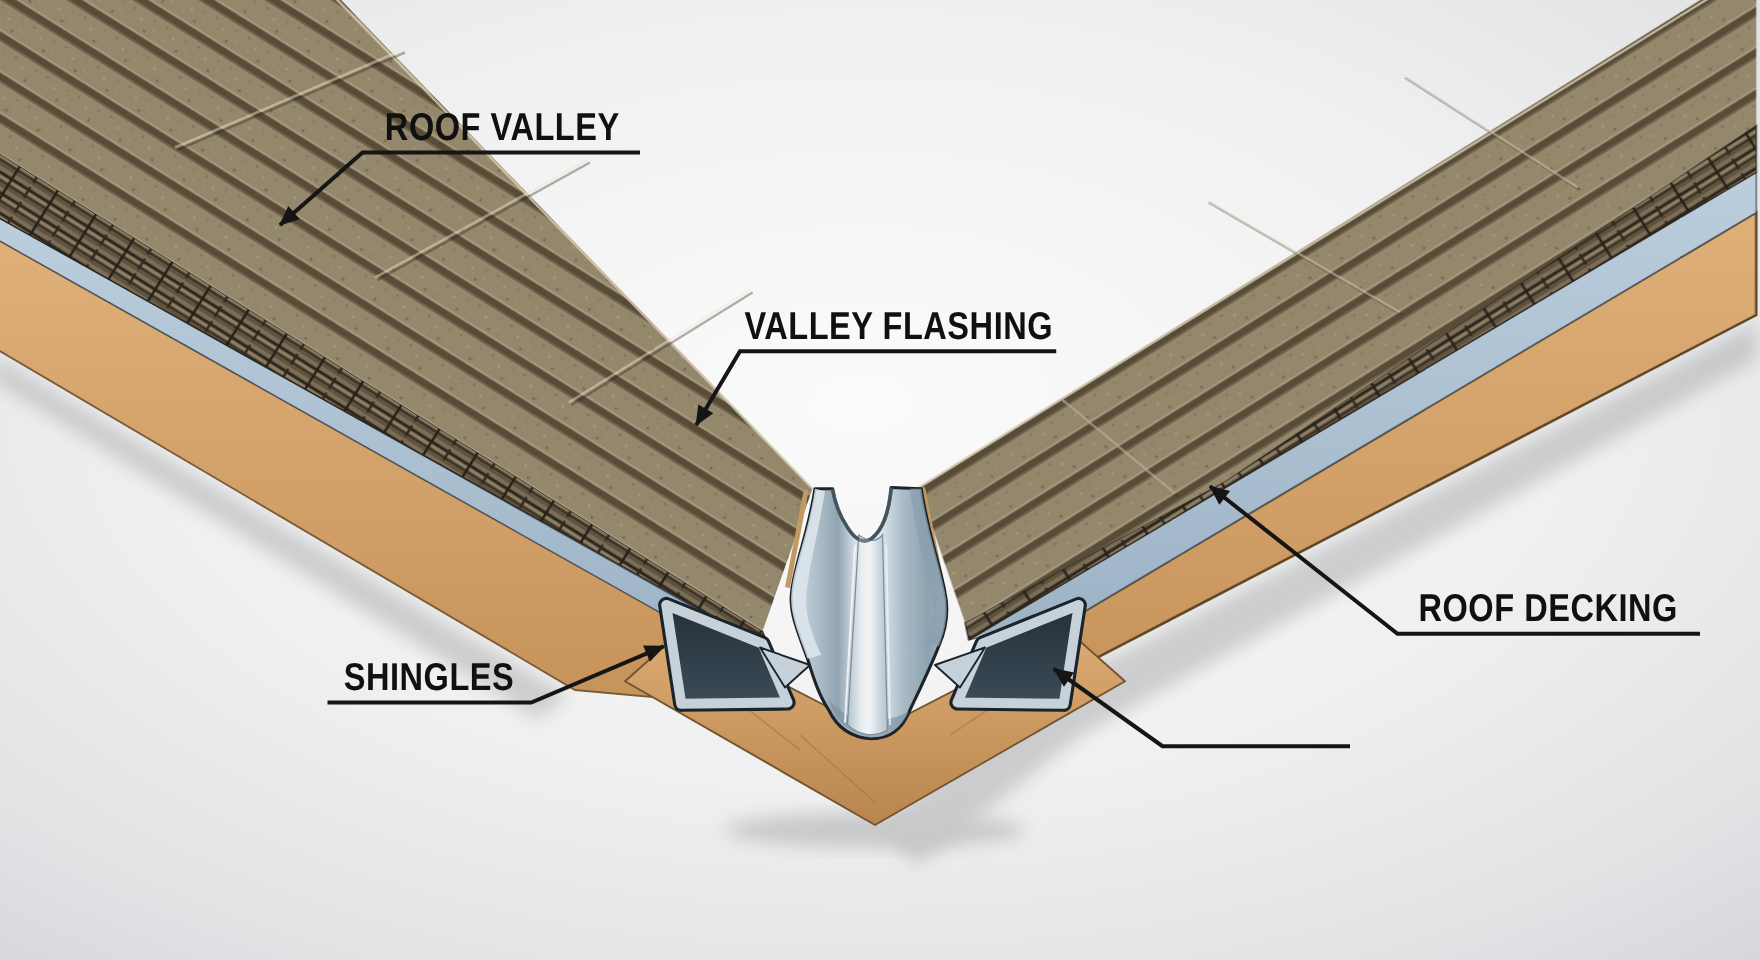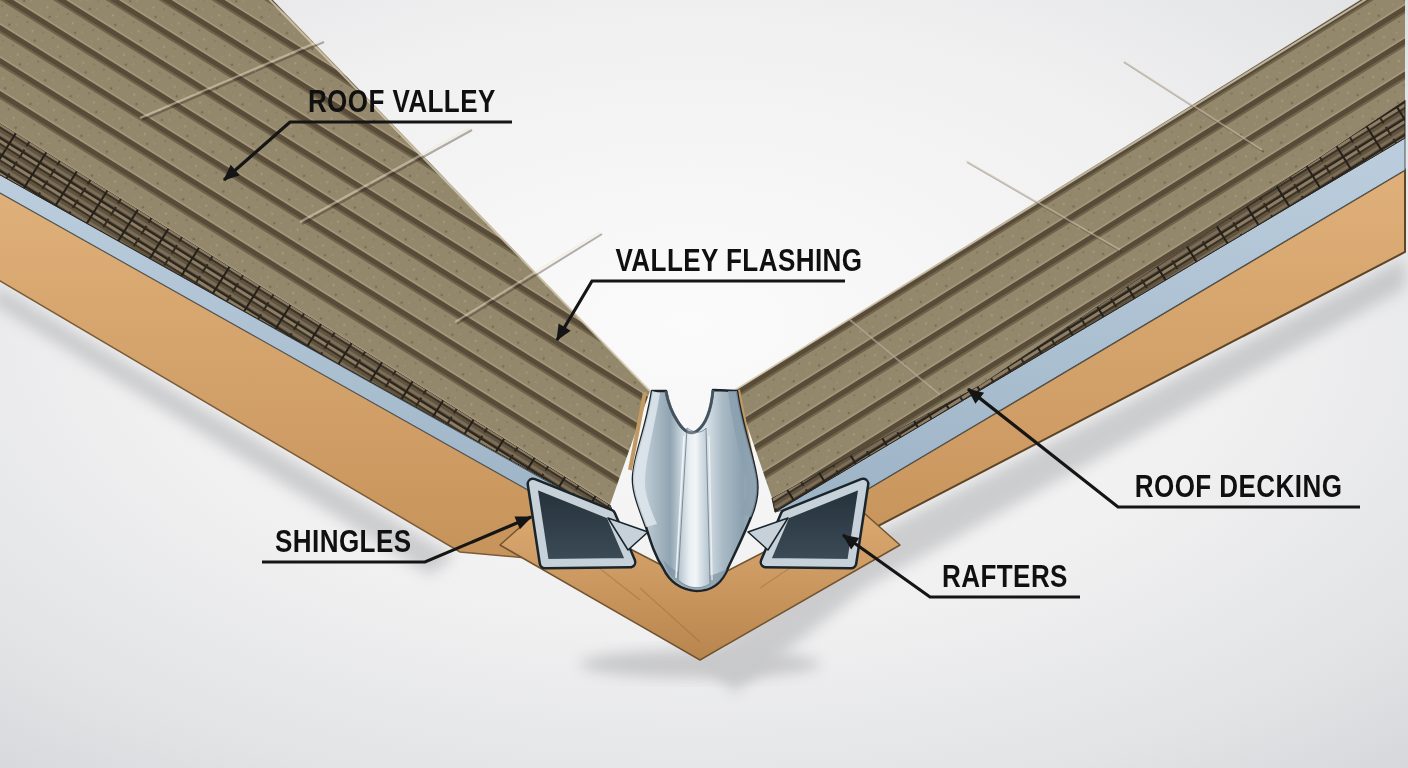--- a/index.html
+++ b/index.html
@@ -13,21 +13,21 @@
   .diagram-label{
     position:absolute;
     display:flex;justify-content:center;align-items:center;
     height:34px;
     font-weight:bold;font-size:31px;line-height:1;
     color:#101010;white-space:nowrap;
     letter-spacing:.5px;
   }
   .diagram-label span{display:inline-block;transform:scaleX(.84);transform-origin:center bottom;}
   #lbl-roof-valley    {left:291px;  top:84px;  width:221px;}
-  #lbl-valley-flashing{left:592px;  top:243px; width:253px;margin-left:20px;}
+  #lbl-valley-flashing{left:592px;  top:243px; width:253px;}
   #lbl-shingles       {left:262px;  top:524px; width:163px;}
   #lbl-roof-decking   {left:1118px; top:469px; width:242px;}
   #lbl-rafters        {left:930px;  top:559px; width:150px;}
 </style>
 </head>
 <body>
 
 <div class="stage">
 
 <svg width="1408" height="768" viewBox="0 0 1408 768">
@@ -233,16 +233,13 @@
   </div>
   <div class="diagram-label" id="lbl-valley-flashing">
     <span>VALLEY FLASHING</span>
   </div>
   <div class="diagram-label" id="lbl-roof-decking">
     <span>ROOF DECKING</span>
   </div>
   <div class="diagram-label" id="lbl-shingles">
     <span>SHINGLES</span>
   </div>
-  <div class="diagram-label" id="lbl-rafters">
-    <span>RAFTERS</span>
-  </div>
 </div>
 
 </body></html>

